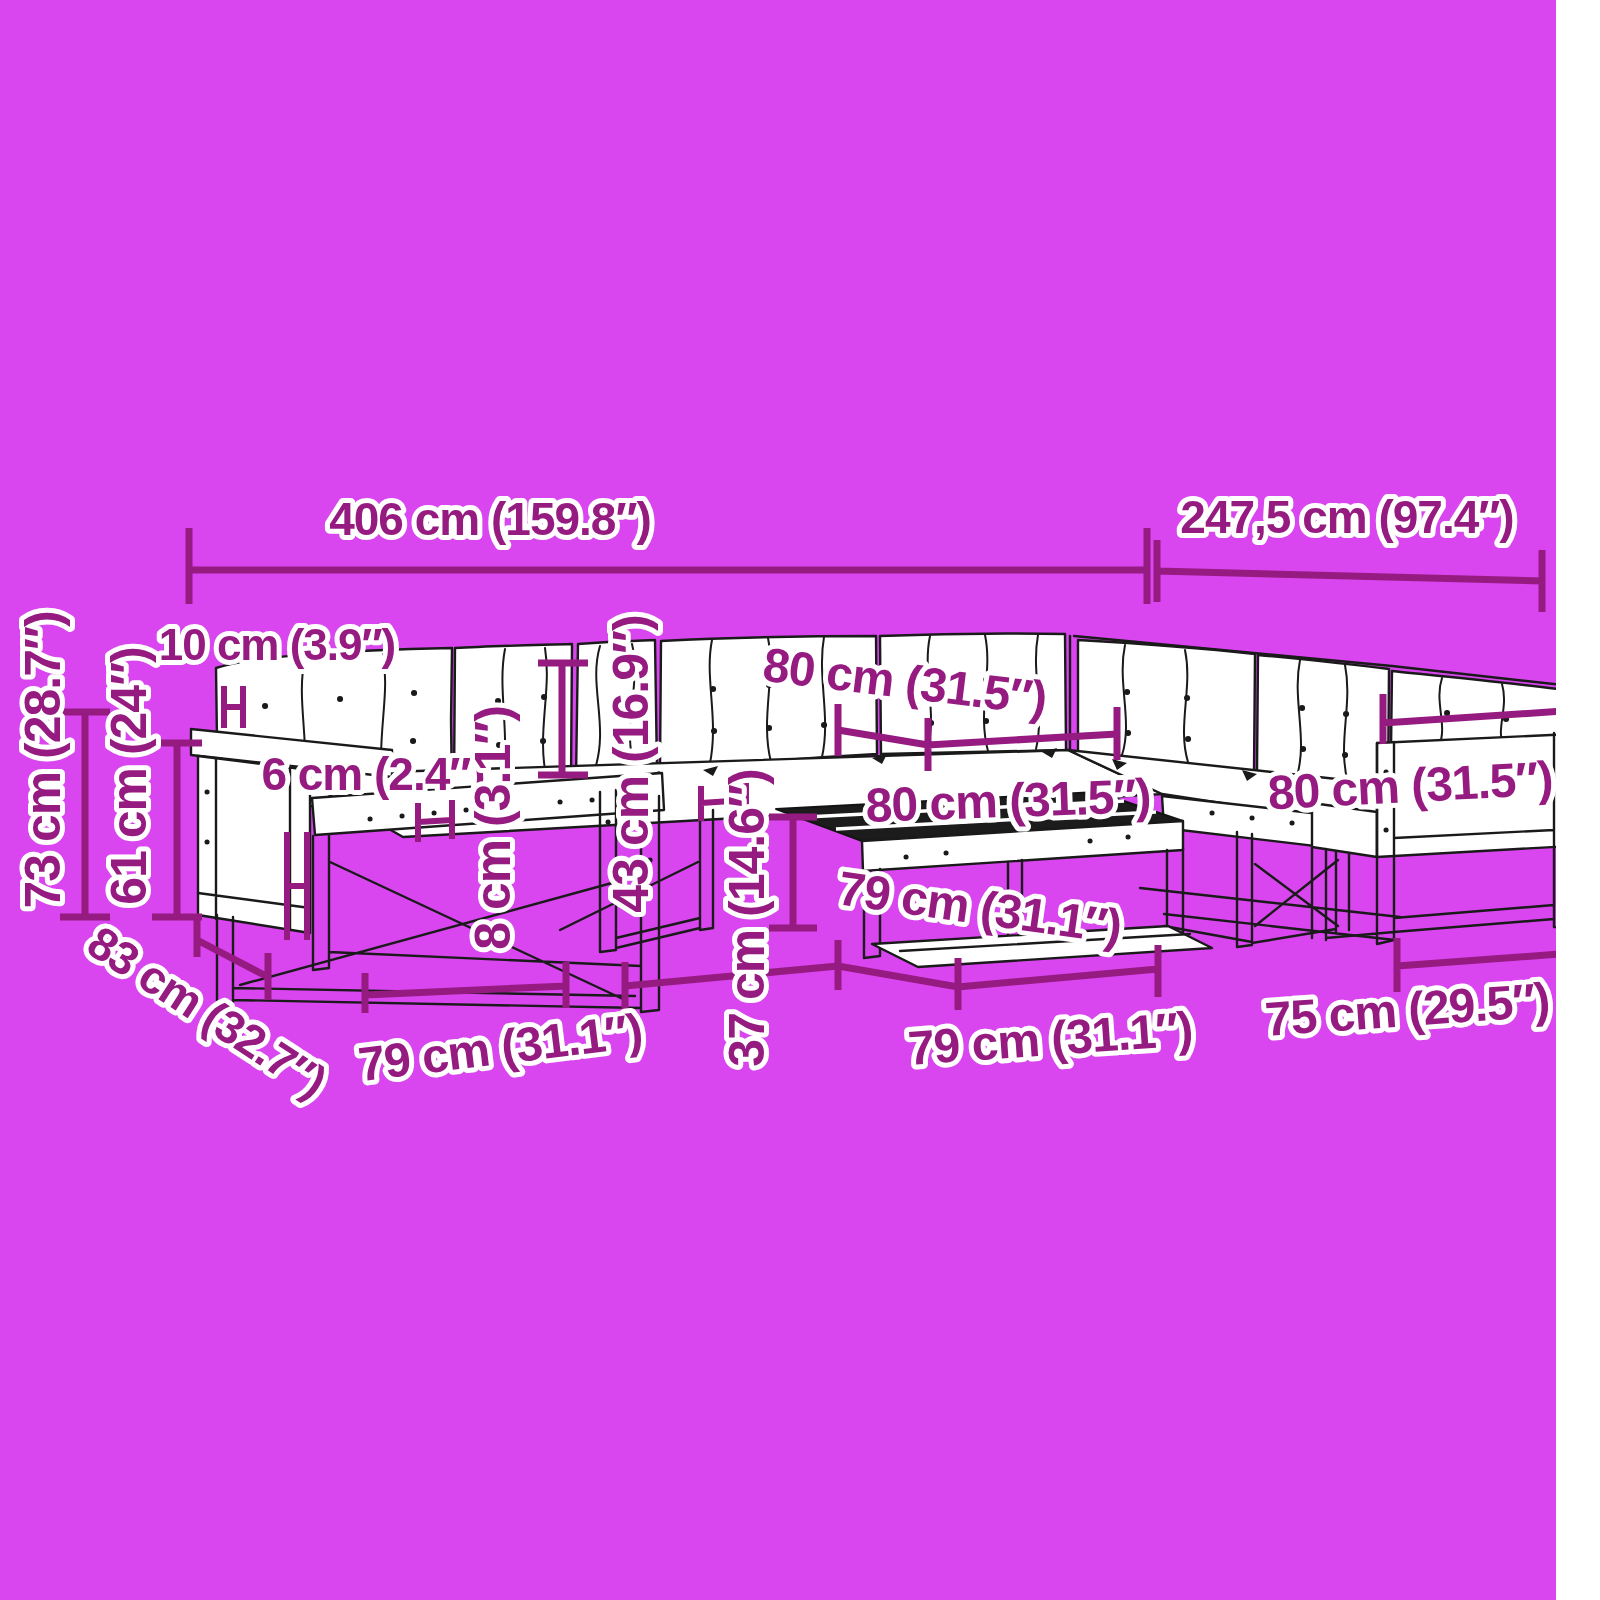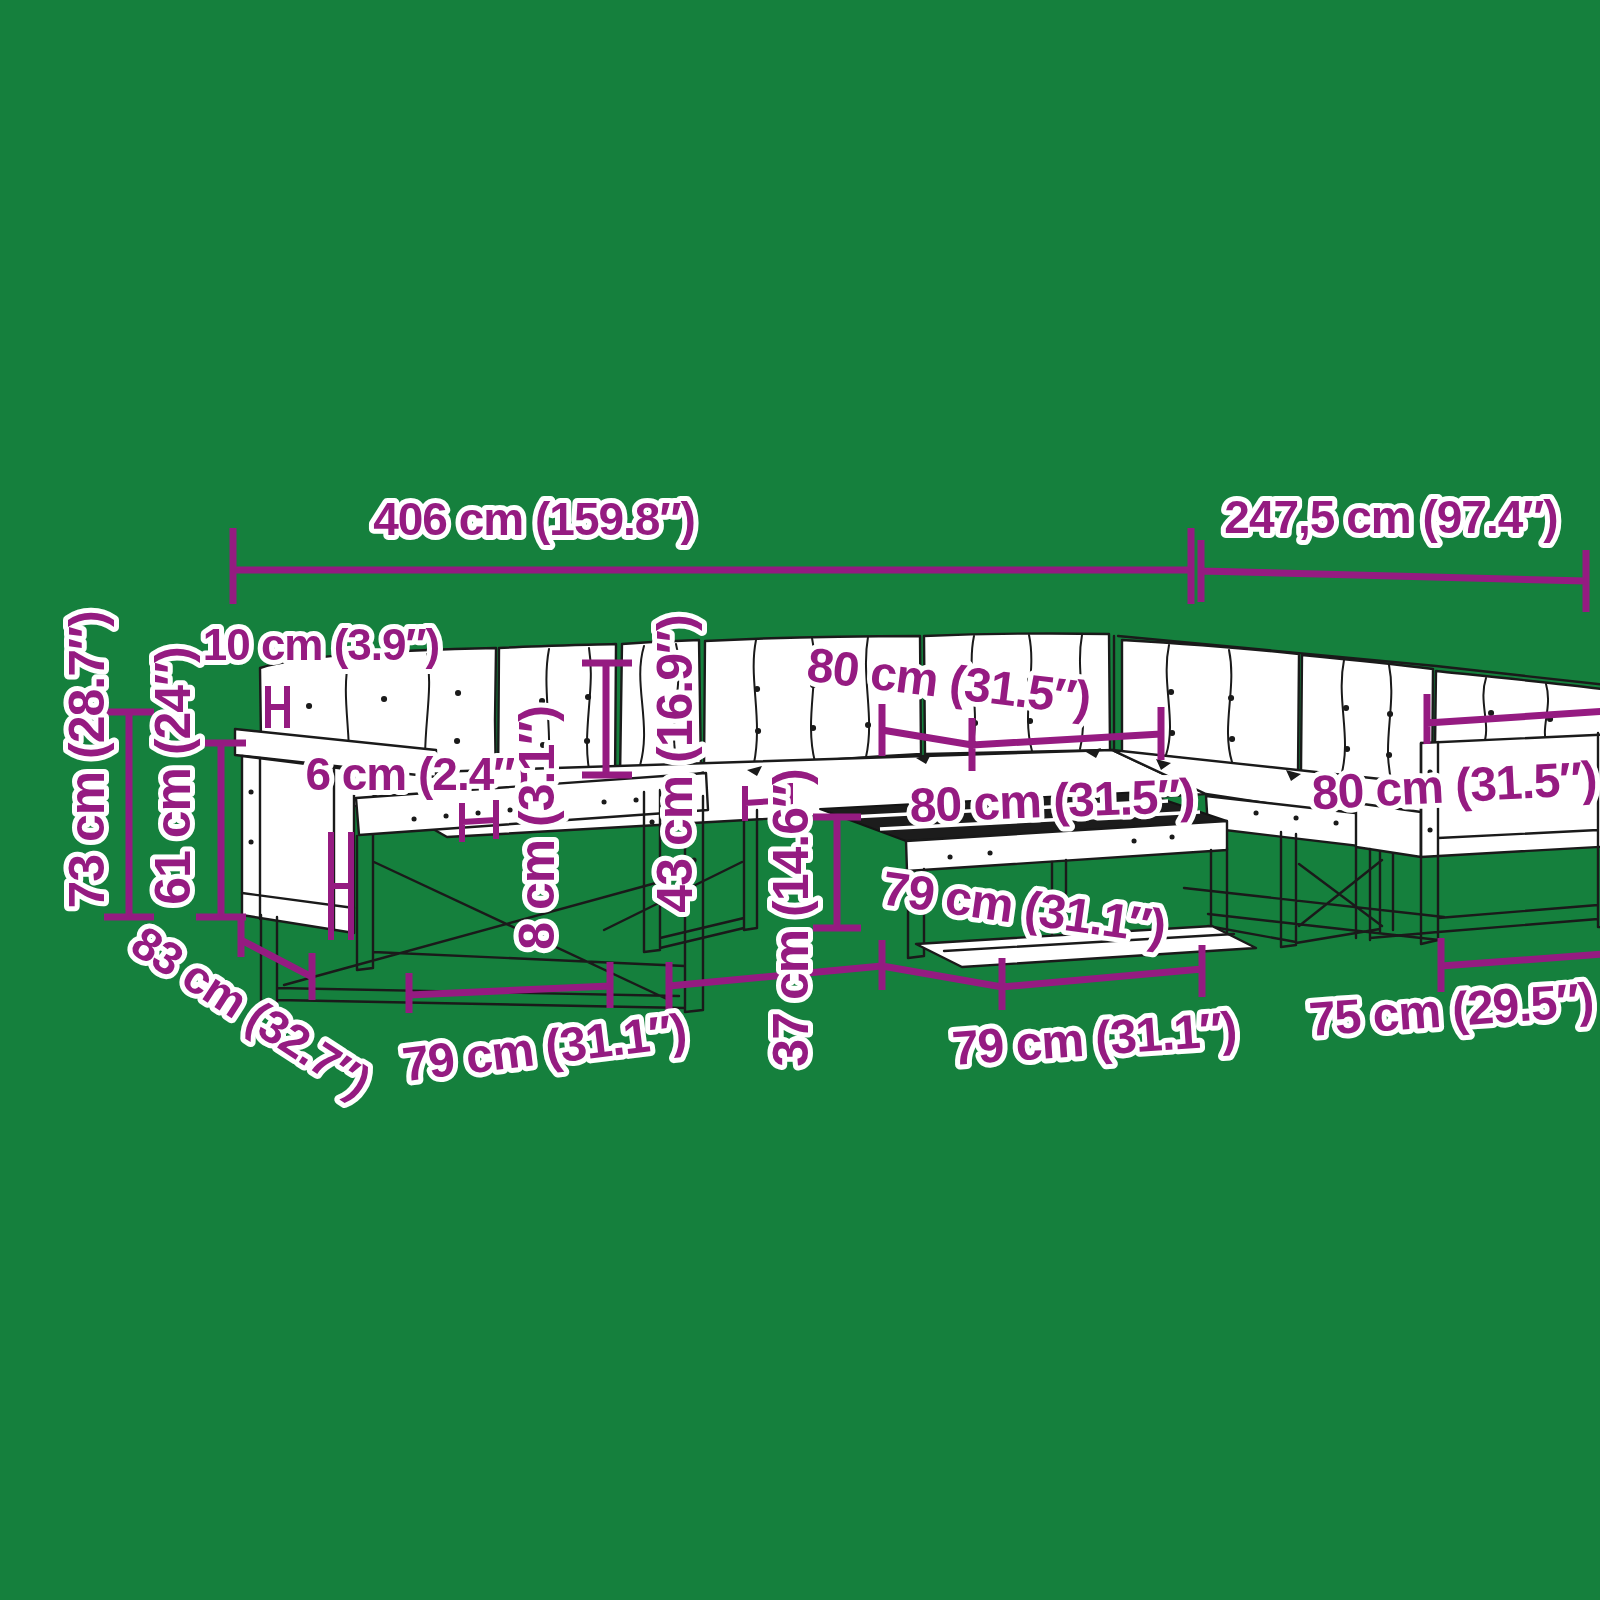--- a/index.html
+++ b/index.html
@@ -1,17 +1,17 @@
 <!DOCTYPE html>
 <html><head>
 <meta charset="utf-8">
 <style>
   html,body{margin:0;padding:0;background:#ffffff;}
-  .stage{position:relative;width:1556px;height:1600px;background:#15803d;overflow:hidden;
-         font-family:"Liberation Sans",sans-serif;padding-left:44px;}
+  .stage{position:relative;width:1556px;height:1600px;background:#d946ef;overflow:hidden;
+         font-family:"Liberation Sans",sans-serif;}
   svg{display:block;}
   
   .art{stroke:#1a1a1a;stroke-width:2.4;fill:none;stroke-linejoin:round;stroke-linecap:round;}
   .fillw{stroke:#1a1a1a;stroke-width:2.4;fill:#ffffff;stroke-linejoin:round;}
   .filld{stroke:#141414;stroke-width:2;fill:#1c1c1c;stroke-linejoin:round;}
   .gap{stroke:#ffffff;stroke-width:3.5;fill:none;}
   .crease{stroke:#1a1a1a;stroke-width:2;fill:none;stroke-linecap:round;}
   .dots{stroke:#1a1a1a;stroke-width:6;fill:none;stroke-linecap:round;}
   .screws{stroke:#1a1a1a;stroke-width:5;fill:none;stroke-linecap:round;}
   .wedges{fill:#1a1a1a;stroke:none;}

